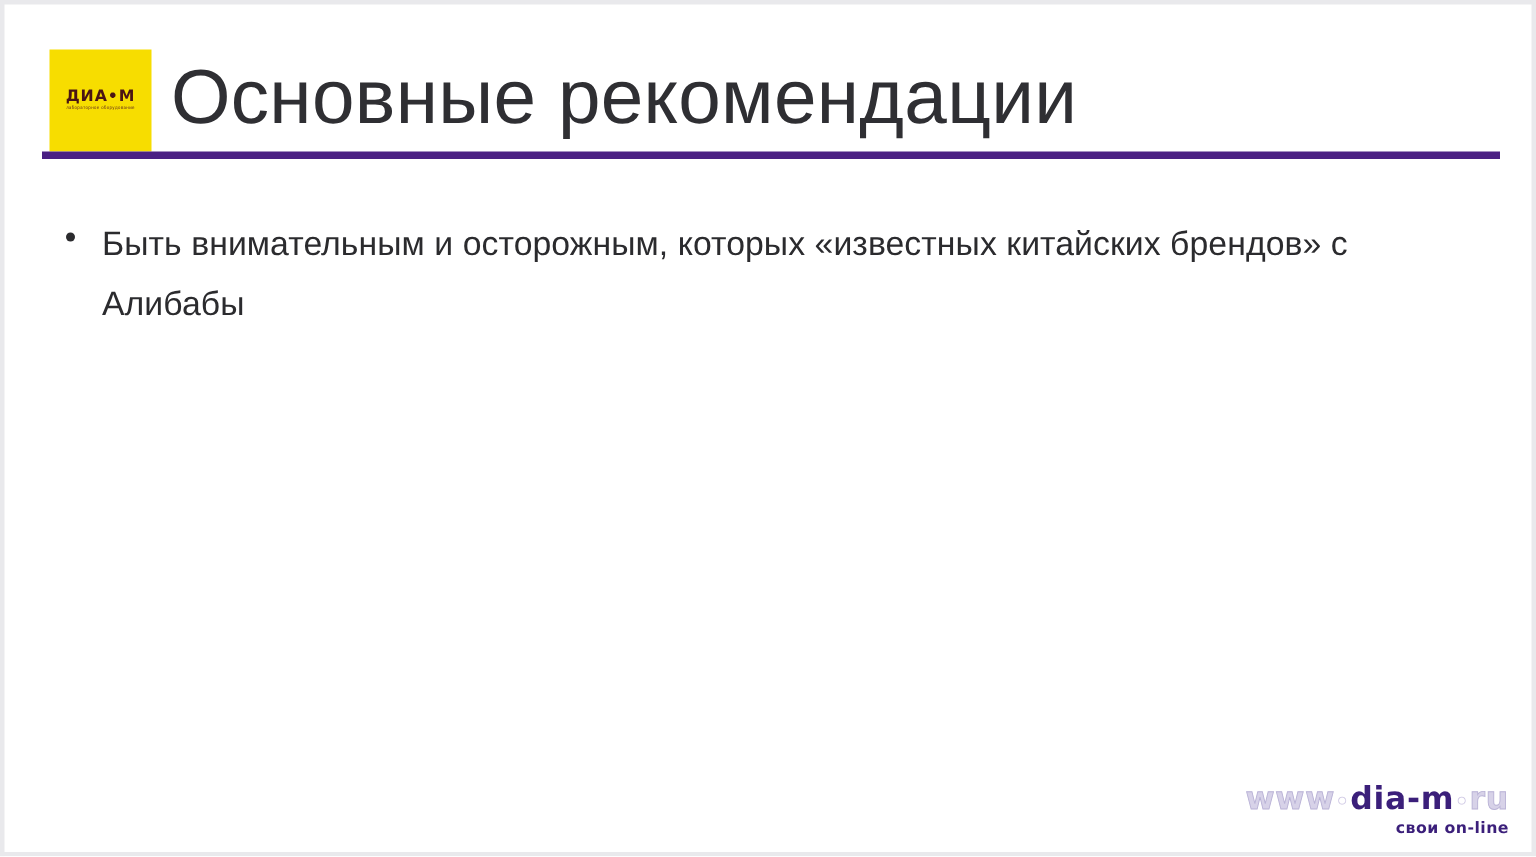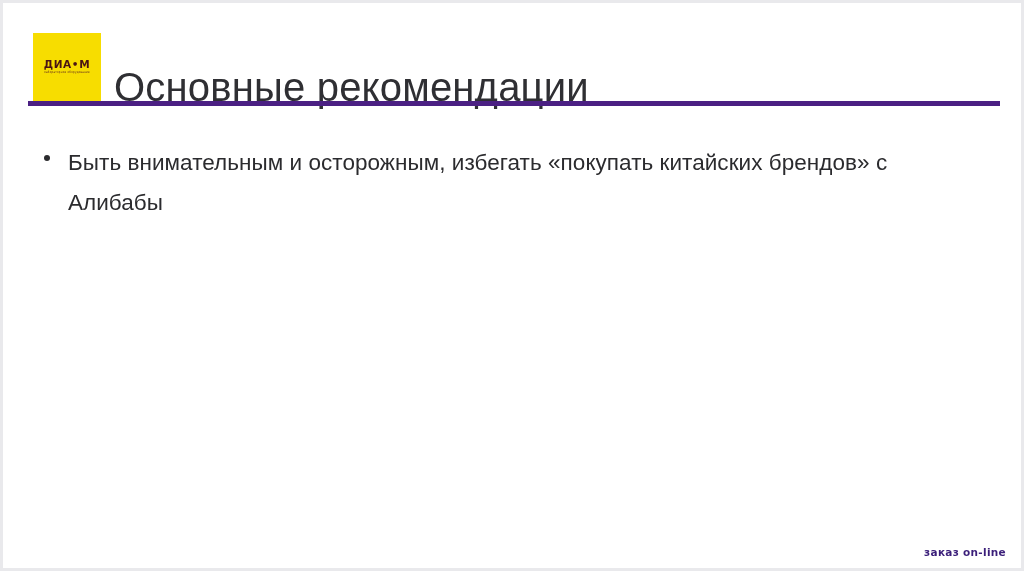--- a/index.html
+++ b/index.html
@@ -58,27 +58,26 @@
     color: #5a2222;
     line-height: 1;
     white-space: nowrap;
     transform: scaleY(1.2);
   }
 
   .page-title {
     position: absolute;
     left: 114px;
     top: 36px;
-    font-size: 40px;
+    font-size: 51px;
     font-weight: 400;
     color: #2f2f33;
     letter-spacing: 0.2px;
     line-height: 1.15;
     white-space: nowrap;
-    margin-top: 28px;
   }
 
   .title-rule {
     position: absolute;
     left: 28px;
     top: 101px;
     width: 972px;
     height: 5px;
     background: #4b2083;
   }
@@ -163,24 +162,27 @@
   </div>
 
   <div class="page-title">Основные рекомендации</div>
 
   <div class="title-rule"></div>
 
   <div class="bullets">
 
     <div class="bullet-item">
       <span class="bullet-dot"></span>
-      <div class="bullet-text">Быть внимательным и осторожным, избегать «покупать китайских брендов» с Алибабы</div>
+      <div class="bullet-text">Быть внимательным и осторожным, которых «известных китайских брендов» с Алибабы</div>
     </div>
 
 
 
   </div>
 
   <div class="watermark">
-    <div class="wm-sub">заказ on-line</div>
+    <div class="wm-url">
+      <span class="wm-soft">www</span><span class="wm-dot">◦</span><span class="wm-strong">dia-m</span><span class="wm-dot">◦</span><span class="wm-soft">ru</span>
+    </div>
+    <div class="wm-sub">свои on-line</div>
   </div>
 
 </div>
 
 </body></html>

